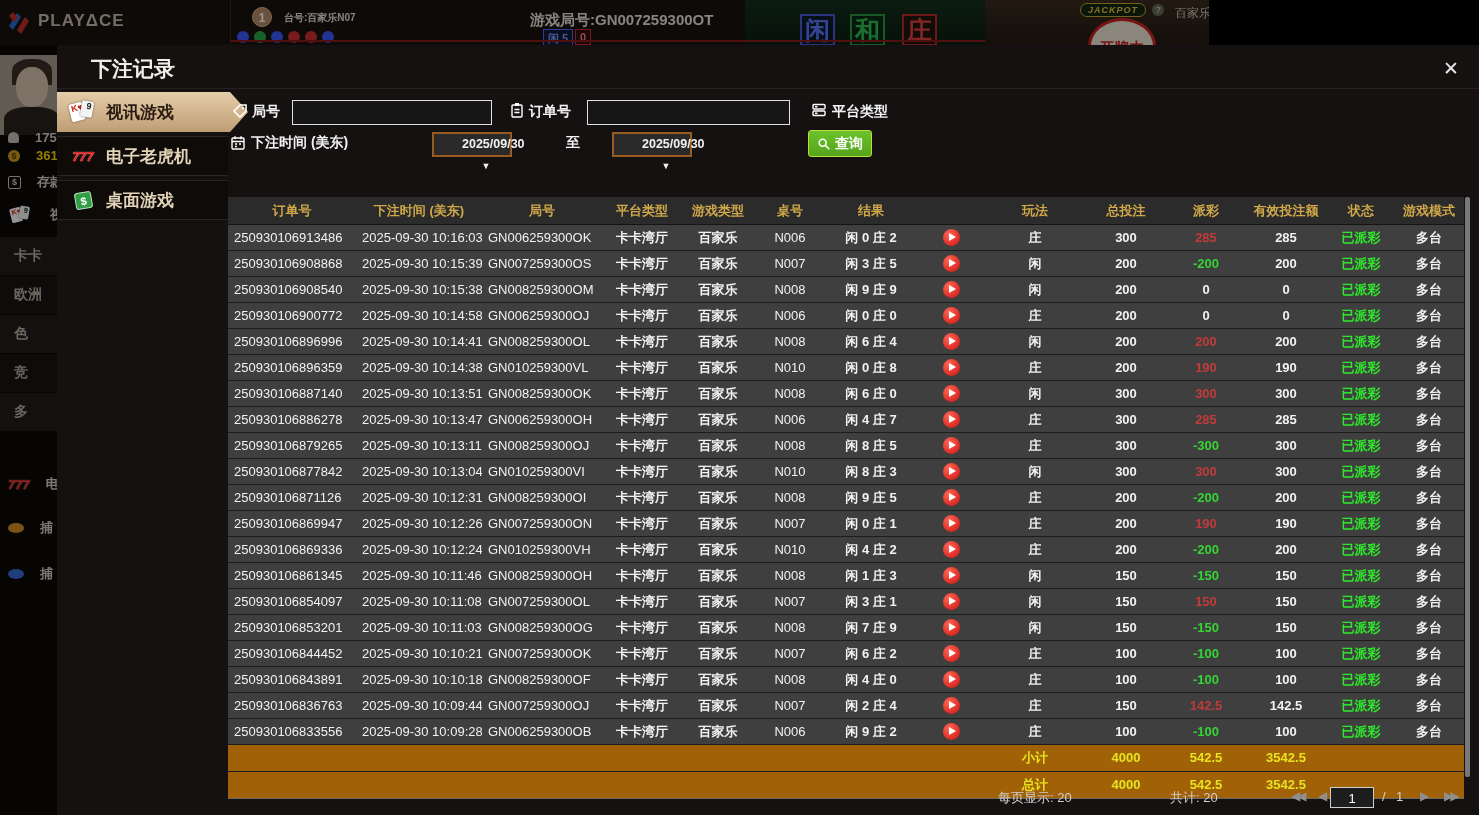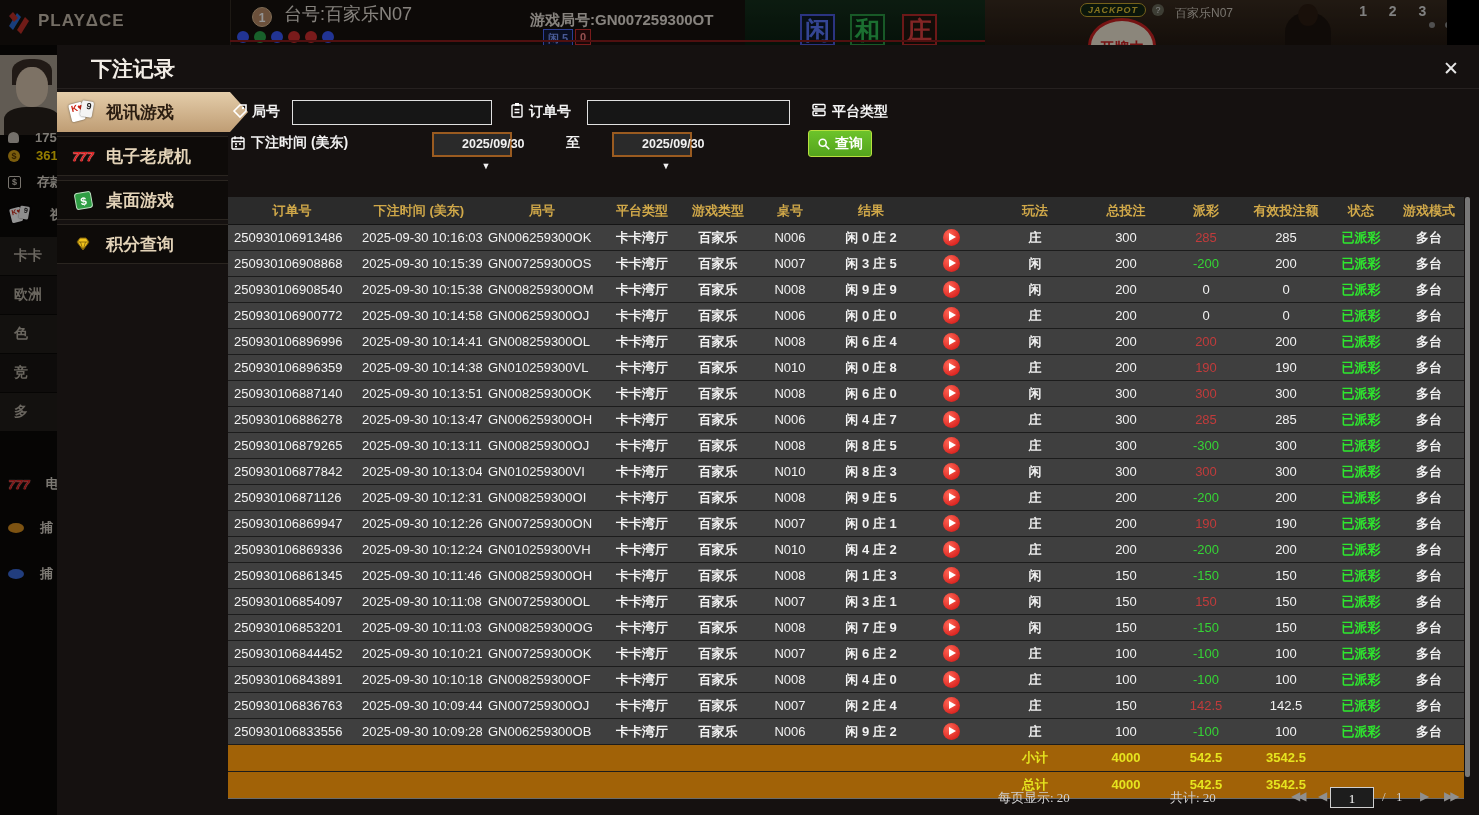--- a/index.html
+++ b/index.html
@@ -5,28 +5,28 @@
   :root{
     --gold-header:#d0a849; --win-red:#c13b3b; --loss-green:#35d435;
     --status-green:#2ee62e; --totals-yellow:#e6e41f; --accent-tan:#d6b894;
     --button-green:#5cb329; --date-border:#9a5b20;
   }
   *{margin:0;padding:0;box-sizing:border-box;font-family:"Liberation Sans","DejaVu Sans",sans-serif;}
   html,body{width:1479px;height:815px;overflow:hidden;background:#000;}
   #page{position:relative;width:1479px;height:815px;background:#000;}
 
   
-  #topbar{position:absolute;left:0;top:0;width:1447px;height:45px;background:#17120e;overflow:hidden;}
+  #topbar{position:absolute;left:0;top:0;width:1209px;height:45px;background:#17120e;overflow:hidden;}
   .logo{position:absolute;left:6px;top:8px;display:flex;align-items:center;gap:6px;}
   .logo-text{color:#c8beae;font-weight:bold;font-size:17px;letter-spacing:1px;}
   .tb-divider{position:absolute;left:230px;top:0;width:1px;height:45px;background:#332c24;}
   .tb-badge{position:absolute;left:252px;top:7px;width:20px;height:20px;border-radius:50%;
     background:#b88a66;border:1px solid #d8b890;color:#fff;font-size:12px;font-weight:bold;
     text-align:center;line-height:20px;}
-  .tb-table{position:absolute;left:284px;top:2px;color:#e8e2da;font-size:18px;font-weight:normal;}
+  .tb-table{position:absolute;left:284px;top:11px;color:#e8e2da;font-size:10px;font-weight:bold;}
   .tb-round{position:absolute;left:530px;top:11px;color:#e8e2da;font-size:15px;font-weight:bold;}
   .redline{position:absolute;left:230px;top:40px;width:755px;height:2px;background:#8a1d1d;}
   .dotA{position:absolute;top:31px;width:12px;height:12px;border-radius:50%;}
   .ringB{position:absolute;top:27px;width:8px;height:8px;border-radius:50%;border:1.5px solid;}
   .bead{position:absolute;top:29px;font-size:11px;font-weight:bold;color:#fff;padding:1px 4px;border:1px solid;}
   .gamezone{position:absolute;left:745px;top:0;width:240px;height:45px;
     background:linear-gradient(180deg,#15301d,#0b1f11);}
   .bigchar{position:absolute;top:14px;font-size:25px;font-weight:bold;line-height:28px;padding:0 3px;border:2px solid;}
   .jackpot{position:absolute;left:1080px;top:3px;width:66px;height:14px;border:1px solid #c8a830;
     border-radius:8px;background:#132613;color:#e8c838;font-size:9px;font-style:italic;font-weight:bold;
@@ -103,33 +103,33 @@
   .btable{position:absolute;left:0;top:152px;width:1236px;}
   .trow{display:grid;grid-template-columns:128px 126px 120px 80px 72px 72px 90px 70px 98px 84px 76px 84px 66px 70px;
     background:#3f3f3f;border-bottom:1px solid #1c1c1c;}
   .trow.head{background:#2b2b2b;border-bottom:1px solid #141414;}
   .trow.totals{background:#a16207;}
   .c{height:25px;line-height:25px;font-size:13px;color:#f2f2f2;text-align:center;white-space:nowrap;overflow:hidden;}
   .trow.head .c{height:27px;line-height:27px;color:var(--gold-header);font-weight:bold;overflow:visible;}
   .trow.totals .c{height:26px;line-height:26px;color:var(--totals-yellow);font-weight:bold;}
   .c.left{text-align:left;padding-left:6px;}
   .c.zh{font-weight:bold;}
-  .c.b{font-weight:normal;}
+  .c.b{font-weight:bold;}
   .c.pos{color:var(--win-red);}
   .c.neg{color:var(--loss-green);}
   .c.status{color:var(--status-green);}
   .col9{grid-column:9}.col10{grid-column:10}.col11{grid-column:11}.col12{grid-column:12}
   .playbtn{width:17px;height:17px;border-radius:50%;background:radial-gradient(circle at 35% 30%,#ff6655,#cf0f0f);
     margin:4px auto 0;position:relative;cursor:pointer;}
   .playbtn::after{content:"";position:absolute;left:6px;top:4px;border-left:7px solid #fff;
     border-top:4.5px solid transparent;border-bottom:4.5px solid transparent;}
   .scrollbar{position:absolute;left:1237px;top:152px;width:5px;height:580px;background:#787878;border-radius:2px;}
 
   .pgbar{position:absolute;left:0;top:744px;width:1251px;height:22px;color:#cfcfcf;font-size:13px;}
-  .pgbar span{position:absolute;white-space:nowrap;font-family:Liberation Serif, serif;}
+  .pgbar span{position:absolute;white-space:nowrap;}
   .pg-arrow{color:#8f8f8f;font-size:12px;cursor:pointer;}
   .dbl{letter-spacing:-3px;}
   .pagebox{position:absolute;left:1102px;top:-2px;width:44px;height:21px;border:1px solid #cfcfcf;
     background:#1d1d1d;color:#fff;text-align:center;line-height:21px;font-size:13px;}
   svg.glyph{display:block;}
 </style>
 </head>
 <body>
 
 <div id="page">
@@ -251,29 +251,20 @@
         <span class="ic">
             <span class="s777">777</span>
           </span>
         <span>电子老虎机</span>
       </div>
       <div class="side-item">
         <span class="ic">
             <span class="tg">$</span>
           </span>
         <span>桌面游戏</span>
-      </div>
-      <div class="side-item">
-        <span class="ic">
-          <svg class="glyph" width="16" height="16" viewBox="0 0 16 16">
-            <polygon points="8,14 2,6 5,2 11,2 14,6" fill="#f2c41d" stroke="#7a5c08" stroke-width="1"></polygon>
-            <path d="M2 6h12M8 14L5.5 6M8 14L10.5 6" stroke="#7a5c08" stroke-width=".8" fill="none"></path>
-          </svg>
-        </span>
-        <span>积分查询</span>
       </div>
     </div>
 
     <div class="m-content">
 
       <span class="ficon" style="left:4px;top:58px">
         <svg class="glyph" width="16" height="16" viewBox="0 0 16 16" fill="none" stroke="#fff" stroke-width="1.6">
           <path d="M2 8 L8 2 H14 V8 L8 14 Z"></path>
             <circle cx="11" cy="5" r="1.2" fill="#fff" stroke="none"></circle>
         </svg>

